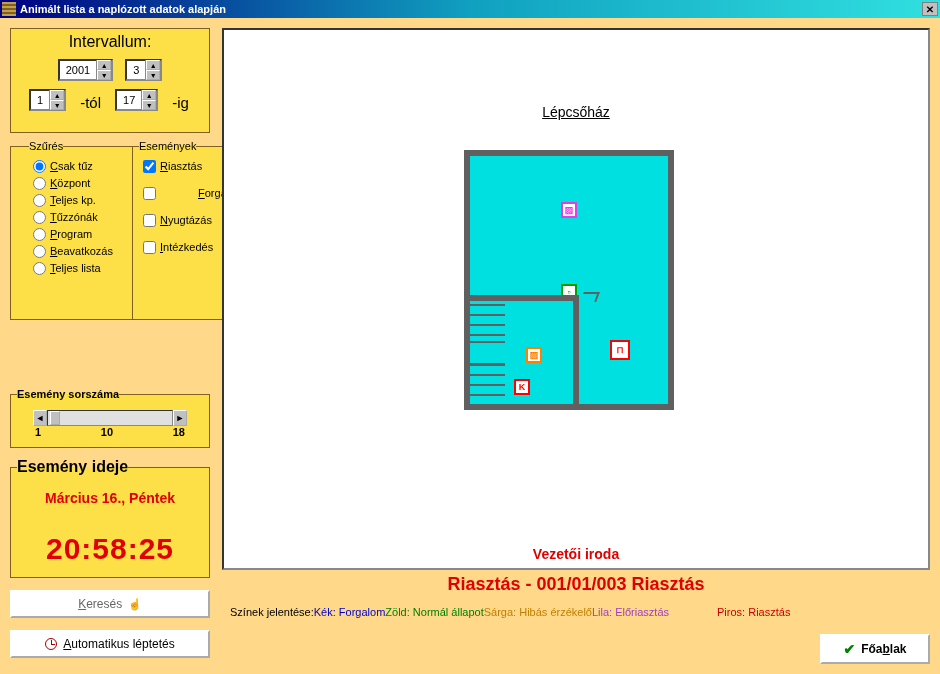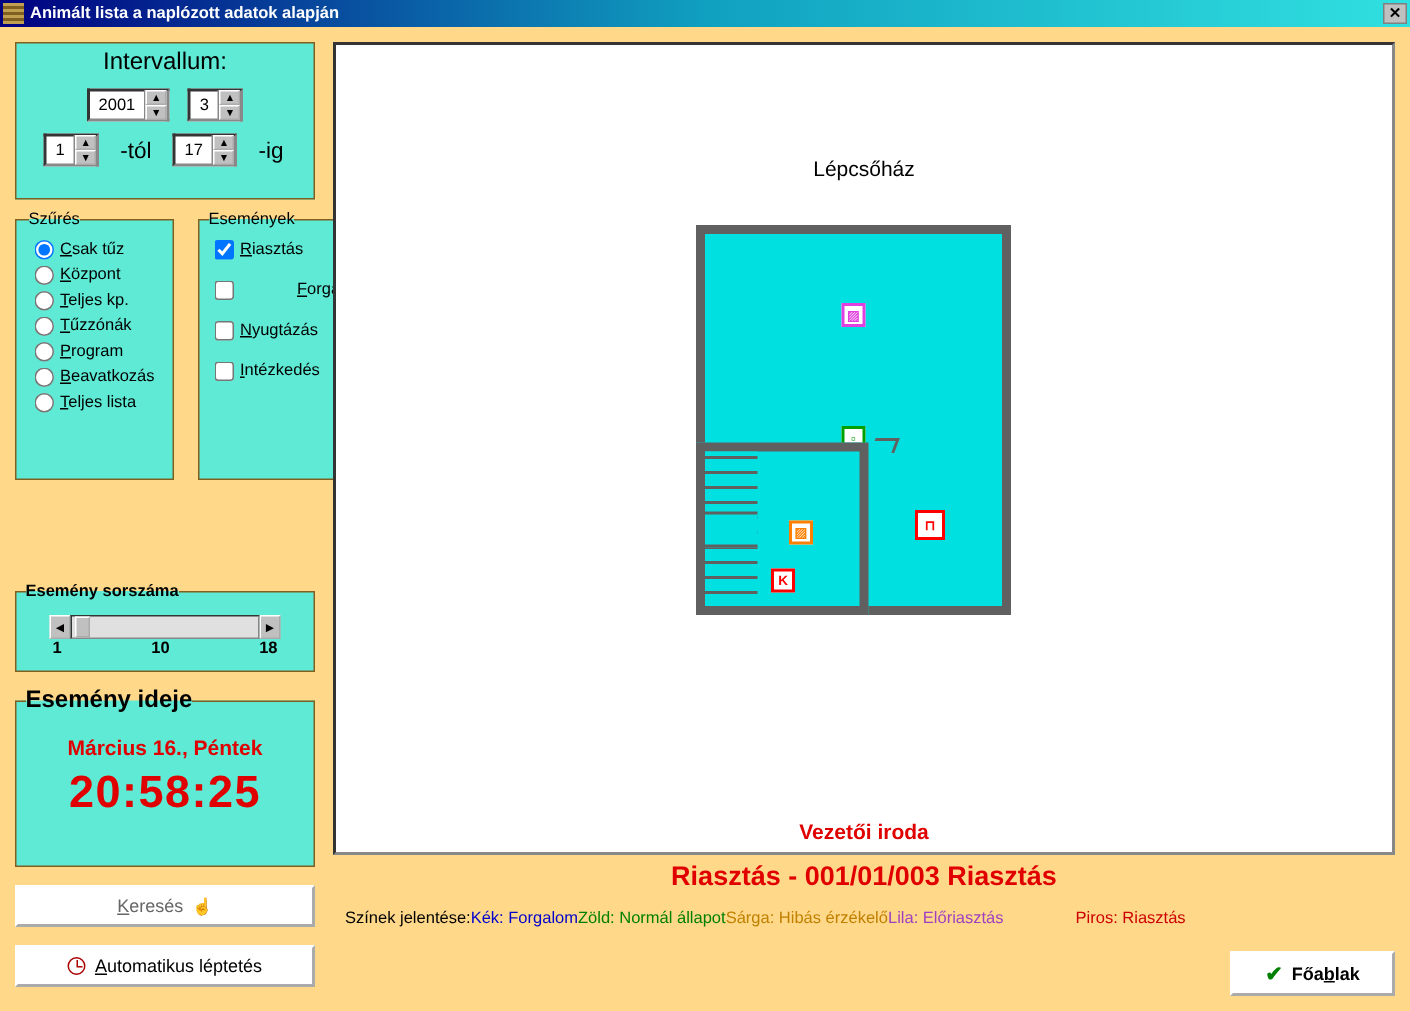--- a/index.html
+++ b/index.html
@@ -30,38 +30,38 @@
 .titlebar-close {
   width: 16px; height: 14px;
   background: #c0c0c0;
   border: 1px solid #808080;
   display:flex;align-items:center;justify-content:center;
   font-weight: bold; color:black; font-size:10px;
   cursor:pointer;
 }
 .content { position: relative; width: 940px; height: 656px; }
 
-.panel { background:#5eead4; border:1px solid #806020; position:absolute; }
+.panel { background:#fde047; border:1px solid #806020; position:absolute; }
 
 .interval-panel { left:10px; top:10px; width:200px; height:105px; text-align:center; padding-top:4px;}
 .interval-title { font-size:16px; }
-.spin-row { display:flex; gap:12px; justify-content:center; margin-top:8px; align-items:center;}
+.spin-row { display:flex; gap:12px; justify-content:center; margin-top:8px; align-items:flex-end;}
 .spin {
   display:inline-flex; align-items:center;
   background:white; border:2px inset #888; height:22px;
 }
 .spin .val { padding:0 6px; min-width:26px; text-align:left;}
 .spin-btns { display:flex; flex-direction:column; border-left:1px solid #888;}
 .spin-btns button {
   width:14px; height:10px; font-size:7px; line-height:7px;
   background:#c0c0c0; border:1px outset #fff; cursor:pointer; padding:0;
 }
 .tol-ig { font-size:15px; margin:0 2px;}
 
-.filter-panel { left:10px; top:122px; width:105px; height:180px; padding:4px 8px;}
+.filter-panel { left:10px; top:122px; width:105px; height:180px; padding:4px 18px;}
 .filter-panel legend, .events-panel legend { font-size:11px; }
 .radio-item, .check-item { display:flex; align-items:flex-start; margin:4px 4px; font-size:11px;}
 .radio-item input, .check-item input { margin-right:4px;}
 .underline-first { text-decoration: underline; }
 
 .events-panel { left:132px; top:122px; width:88px; height:180px; padding:4px 6px;}
 
 .seq-panel { left:10px; top:370px; width:200px; height:60px; padding:4px 6px;}
 .seq-title { font-weight:bold; font-size:11px;}
 .slider-wrap { display:flex; align-items:center; margin:6px 16px 0;}
@@ -69,35 +69,35 @@
   width:14px; height:16px; background:#c0c0c0; border:1px outset #fff;
   font-size:9px; display:flex;align-items:center;justify-content:center;cursor:pointer;
 }
 .slider-track { flex:1; height:16px; background:#e0e0e0; border:1px inset #888; position:relative;}
 .slider-thumb { position:absolute; top:0; height:14px; width:10px; background:#c0c0c0; border:1px outset #fff;}
 .slider-labels { display:flex; justify-content:space-between; padding:0 18px; font-size:11px; font-weight:bold;}
 
 .time-panel { left:10px; top:440px; width:200px; height:120px; padding:6px; text-align:center;}
 .time-title { font-weight:bold; font-size:16px; text-align:left;}
 .time-date { color:#e00000; font-weight:bold; font-size:14px; margin-top:8px;}
-.time-clock { color:#e00000; font-weight:bold; font-size:30px; margin-top:6px; letter-spacing:1px;}
+.time-clock { color:#e00000; font-weight:bold; font-size:30px; margin-top:26px; letter-spacing:1px;}
 
 .button {
   background:#ffffff; border:2px outset #fff; cursor:pointer;
   display:flex; align-items:center; justify-content:center; gap:6px;
   font-size:12px;
 }
 .button .u { text-decoration: underline; }
 .btn-search { position:absolute; left:10px; top:572px; width:200px; height:28px; color:#666;}
 .btn-auto { position:absolute; left:10px; top:612px; width:200px; height:28px;}
 .btn-main { position:absolute; right:10px; bottom:10px; width:110px; height:30px; font-weight:bold;}
 
 .canvas {
   position:absolute; left:222px; top:10px; width:708px; height:542px;
-  background:white; border:2px inset #888;
+  background:white; border:2px inset #888;text-decoration:underline;
 }
 .floor-title { text-align:center; font-size:14px; margin-top:74px;}
 .floor-plan {
   position:absolute; left:240px; top:120px; width:210px; height:260px;
   background:#00e0e0; border:6px solid #606060;
 }
 .inner-room {
   position:absolute; left:-6px; bottom:-6px; width:115px; height:115px;
   border:6px solid #606060; border-left:6px solid #606060;
   background:#00e0e0;

